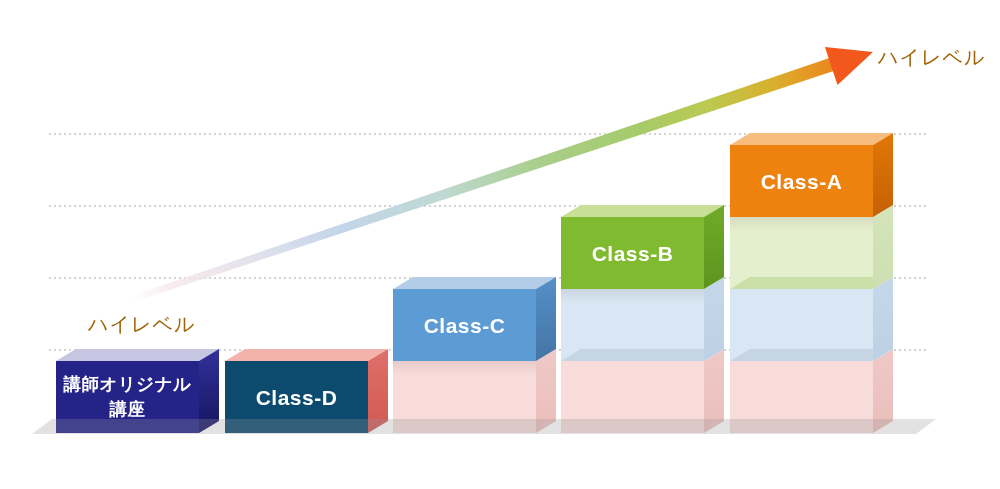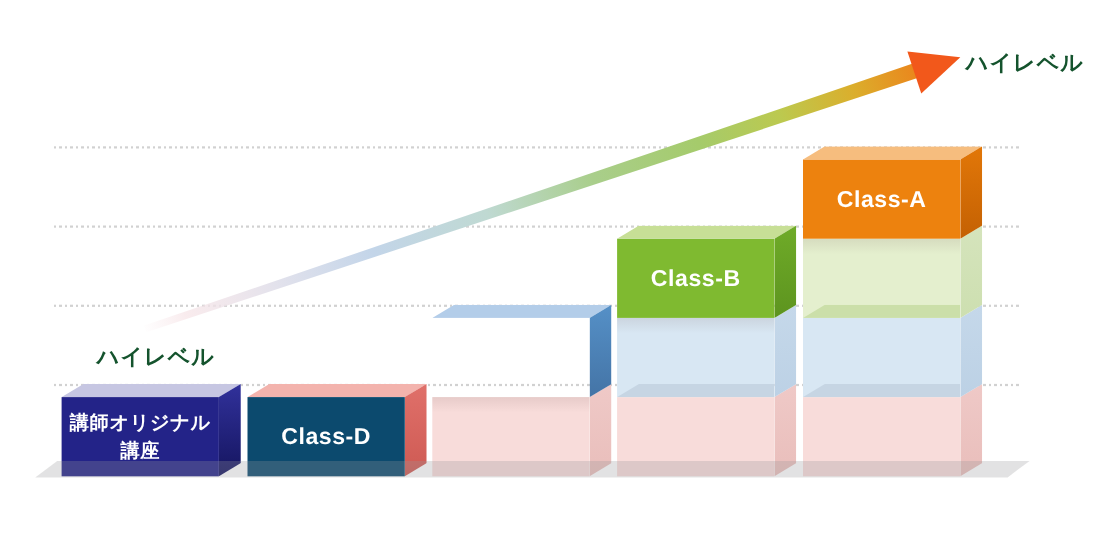--- a/index.html
+++ b/index.html
@@ -19,21 +19,21 @@
   .face-top{left:0;top:0;}
   .face-right{left:0;top:0;}
   .band{position:absolute;}
   .shadow-top{position:absolute;left:0;width:100%;height:14px;
     background:linear-gradient(180deg,rgba(110,80,80,.12),rgba(110,80,80,0));}
   .box-label{
     position:absolute;left:0;width:100%;text-align:center;color:#ffffff;
     font-weight:bold;white-space:pre-line;
   }
   .edge-label{
-    position:absolute;color:#14532d;font-weight:bold;font-size:20px;letter-spacing:1px;
+    position:absolute;color:#a16207;font-weight:normal;font-size:20px;letter-spacing:1px;
   }
   #floor{position:absolute;left:0;top:0;width:1000px;height:489px;pointer-events:none;}
   #arrow-svg{position:absolute;left:0;top:0;pointer-events:none;}
 </style>
 </head>
 <body>
 
 <div id="stage">
 
   <div id="gridlines">
@@ -86,20 +86,23 @@
       <div class="col">
         <div class="lvl" style="left: 393px; top: 349px; width: 163px; height: 84px;">
           <div class="face face-right" style="width: 163px; height: 84px; background: linear-gradient(rgb(239, 201, 199), rgb(233, 190, 187)); clip-path: polygon(143px 12px, 163px 0px, 163px 72px, 143px 84px);"></div>
           <div class="face face-front" style="width: 143px; height: 72px; background: rgb(248, 220, 218);">
             <div class="shadow-top"></div>
           </div>
         </div>
         <div class="lvl" style="left: 393px; top: 277px; width: 163px; height: 84px;">
           <div class="face face-top" style="width: 163px; height: 12px; background: rgb(179, 205, 233); clip-path: polygon(20px 0px, 163px 0px, 143px 12px, 0px 12px);"></div>
           <div class="face face-right" style="width: 163px; height: 84px; background: linear-gradient(rgb(85, 144, 199), rgb(68, 116, 166)); clip-path: polygon(143px 12px, 163px 0px, 163px 72px, 143px 84px);"></div>
+          <div class="face face-front" style="width: 143px; height: 72px; background: rgb(92, 155, 211);">
+            <div class="box-label" style="font-size: 21px; line-height: 25px; top: 23.5px; letter-spacing: 0.5px;">Class-C</div>
+          </div>
         </div>
       </div>
       <div class="col">
         <div class="lvl" style="left: 561px; top: 349px; width: 163px; height: 84px;">
           <div class="face face-right" style="width: 163px; height: 84px; background: linear-gradient(rgb(239, 201, 199), rgb(233, 190, 187)); clip-path: polygon(143px 12px, 163px 0px, 163px 72px, 143px 84px);"></div>
           <div class="face face-front" style="width: 143px; height: 72px; background: rgb(248, 220, 218);"></div>
         </div>
         <div class="lvl" style="left: 561px; top: 277px; width: 163px; height: 84px;">
           <div class="face face-right" style="width: 163px; height: 84px; background: linear-gradient(rgb(197, 216, 234), rgb(188, 209, 229)); clip-path: polygon(143px 12px, 163px 0px, 163px 72px, 143px 84px);"></div>
           <div class="face face-front" style="width: 143px; height: 72px; background: rgb(216, 231, 243);">

